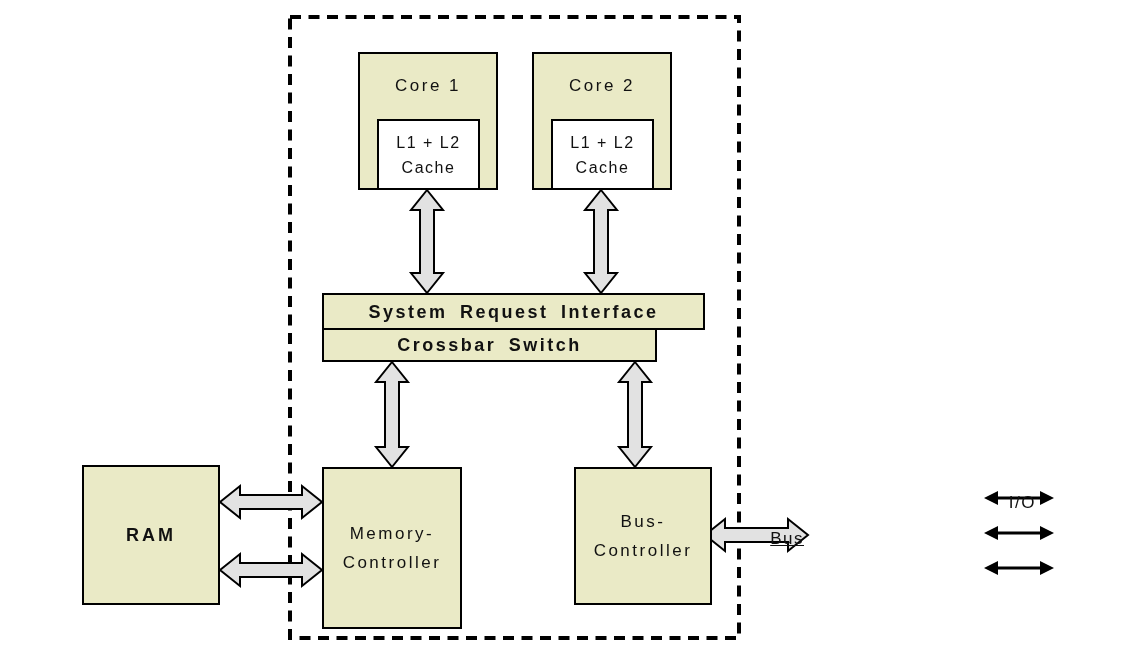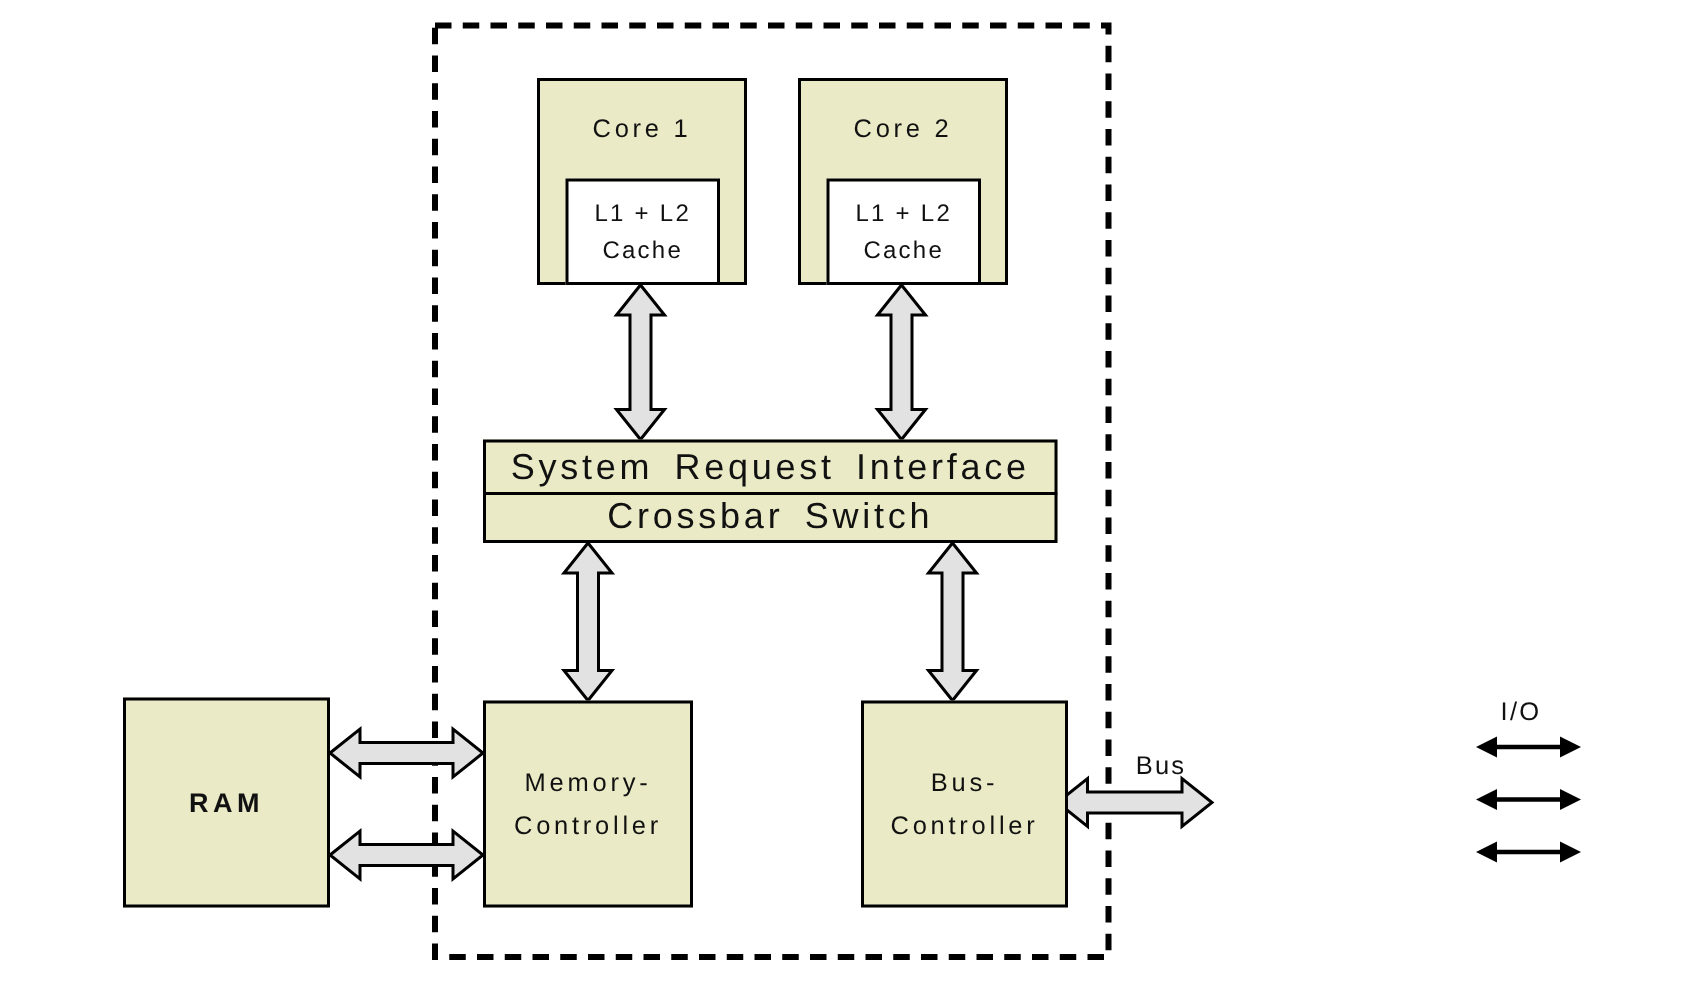--- a/index.html
+++ b/index.html
@@ -21,39 +21,40 @@
     display:flex;align-items:center;justify-content:center;
     text-align:center;
     font-size:17px;letter-spacing:2.5px;line-height:29px;
   }
   .box .lbl{display:block;}
   .core{align-items:flex-start;padding-top:22px;line-height:20px;}
   .cache{
     background:var(--cache-fill,#ffffff);
     font-size:16px;letter-spacing:1.5px;line-height:25px;
   }
-  .bar{font-size:24px;letter-spacing:2.5px;word-spacing:5px;line-height:20px;}
+  .bar{font-size:18px;letter-spacing:2.5px;word-spacing:5px;line-height:20px;font-weight:bold;}
   #ram-box{font-size:18px;letter-spacing:3px;}
   
   #core1-box{left:358px;top:52px;width:140px;height:138px;}
   #core2-box{left:532px;top:52px;width:140px;height:138px;}
   #cache1-box{left:377px;top:119px;width:103px;height:71px;}
   #cache2-box{left:551px;top:119px;width:103px;height:71px;}
   #sri-bar{left:322px;top:293px;width:383px;height:37px;}
-  #crossbar-bar{left:322px;top:328px;width:383px;height:34px;text-align:right;}
+  #crossbar-bar{left:322px;top:328px;width:335px;height:34px;text-align:right;}
   #ram-box{left:82px;top:465px;width:138px;height:140px;font-weight:bold;}
-  #memctrl-box{left:322px;top:467px;width:140px;height:138px;}
+  #memctrl-box{left:322px;top:467px;width:140px;height:162px;}
   #busctrl-box{left:574px;top:467px;width:138px;height:138px;}
   #chipsatz-box{left:808px;top:466px;width:174px;height:139px;}
   .float-label{
     position:absolute;
     font-size:17px;letter-spacing:1.5px;
-    text-align:center;
+    text-align:right;
+    margin-top:28px;
   }
-  #bus-label{left:744px;top:501px;width:60px;}
+  #bus-label{left:744px;top:501px;width:60px;text-decoration:underline;}
   #io-label{left:992px;top:465px;width:44px;}
 </style>
 </head>
 <body>
 
 <div class="canvas">
 
   <svg class="layer" viewBox="0 0 1126 668" xmlns="http://www.w3.org/2000/svg" aria-hidden="true">
 
     <rect x="290" y="17" width="449" height="621" fill="none" stroke="var(--line-color,#000)" stroke-width="4" stroke-dasharray="11 7.5"></rect>

